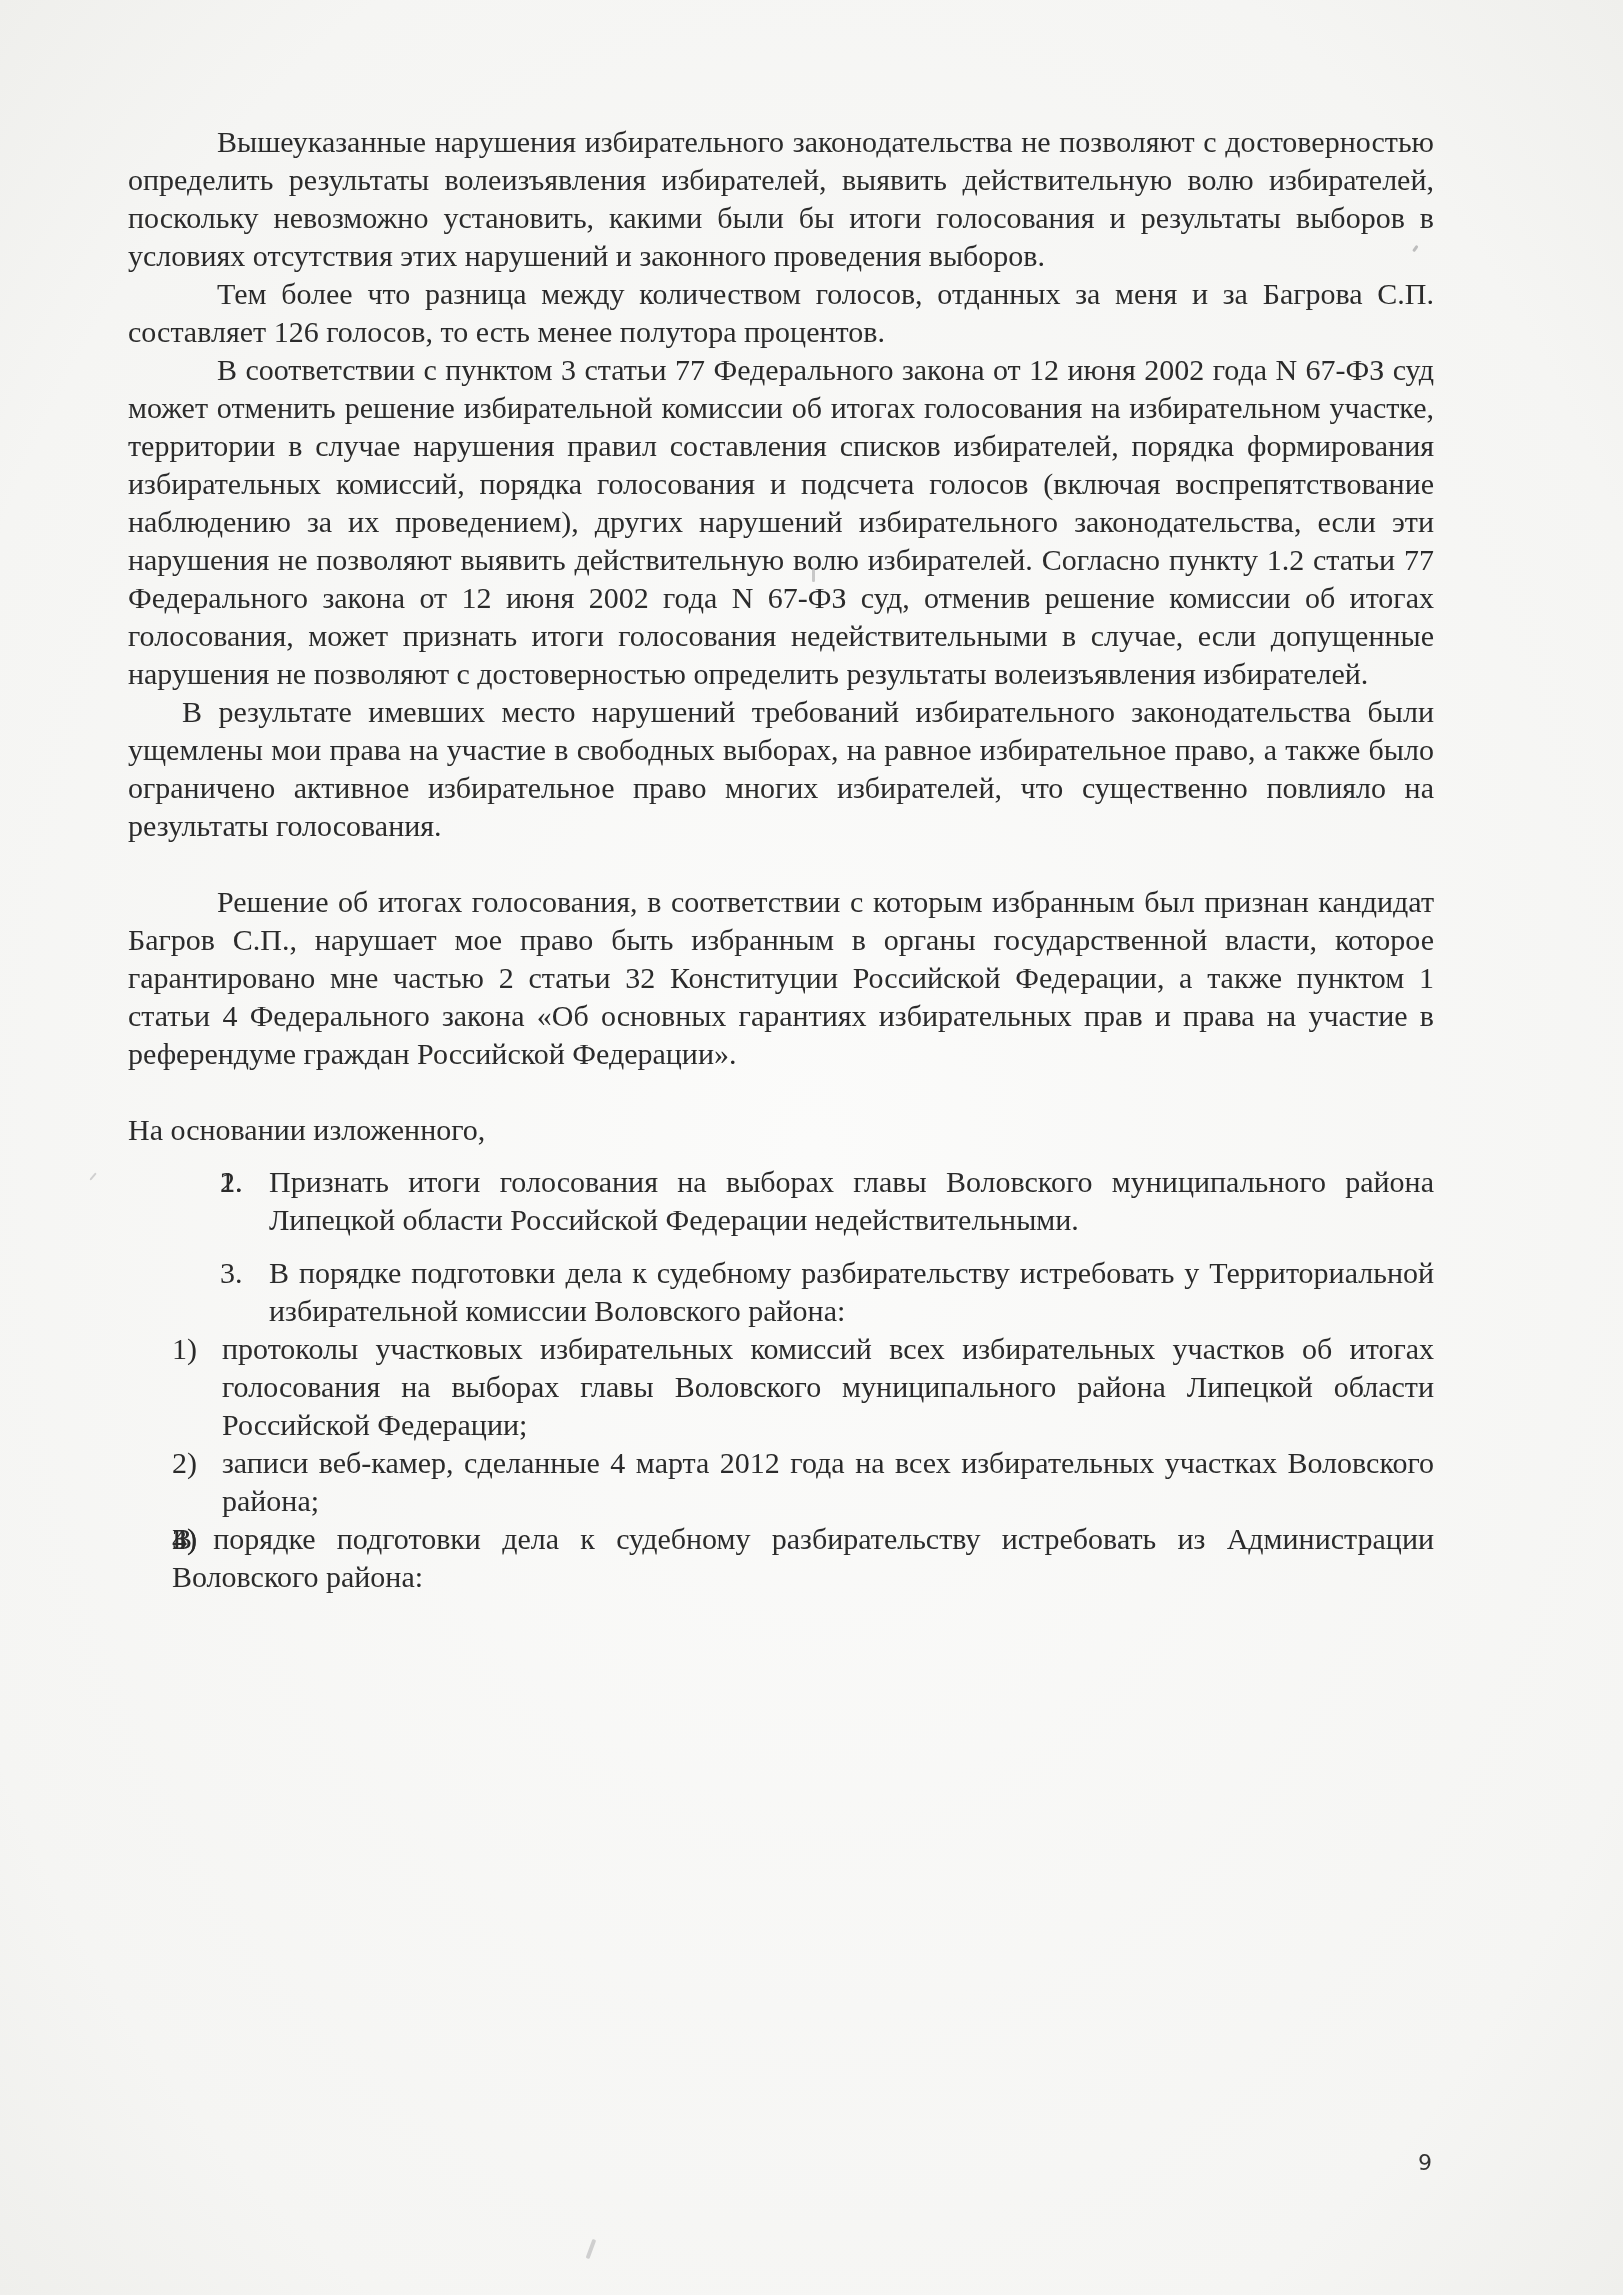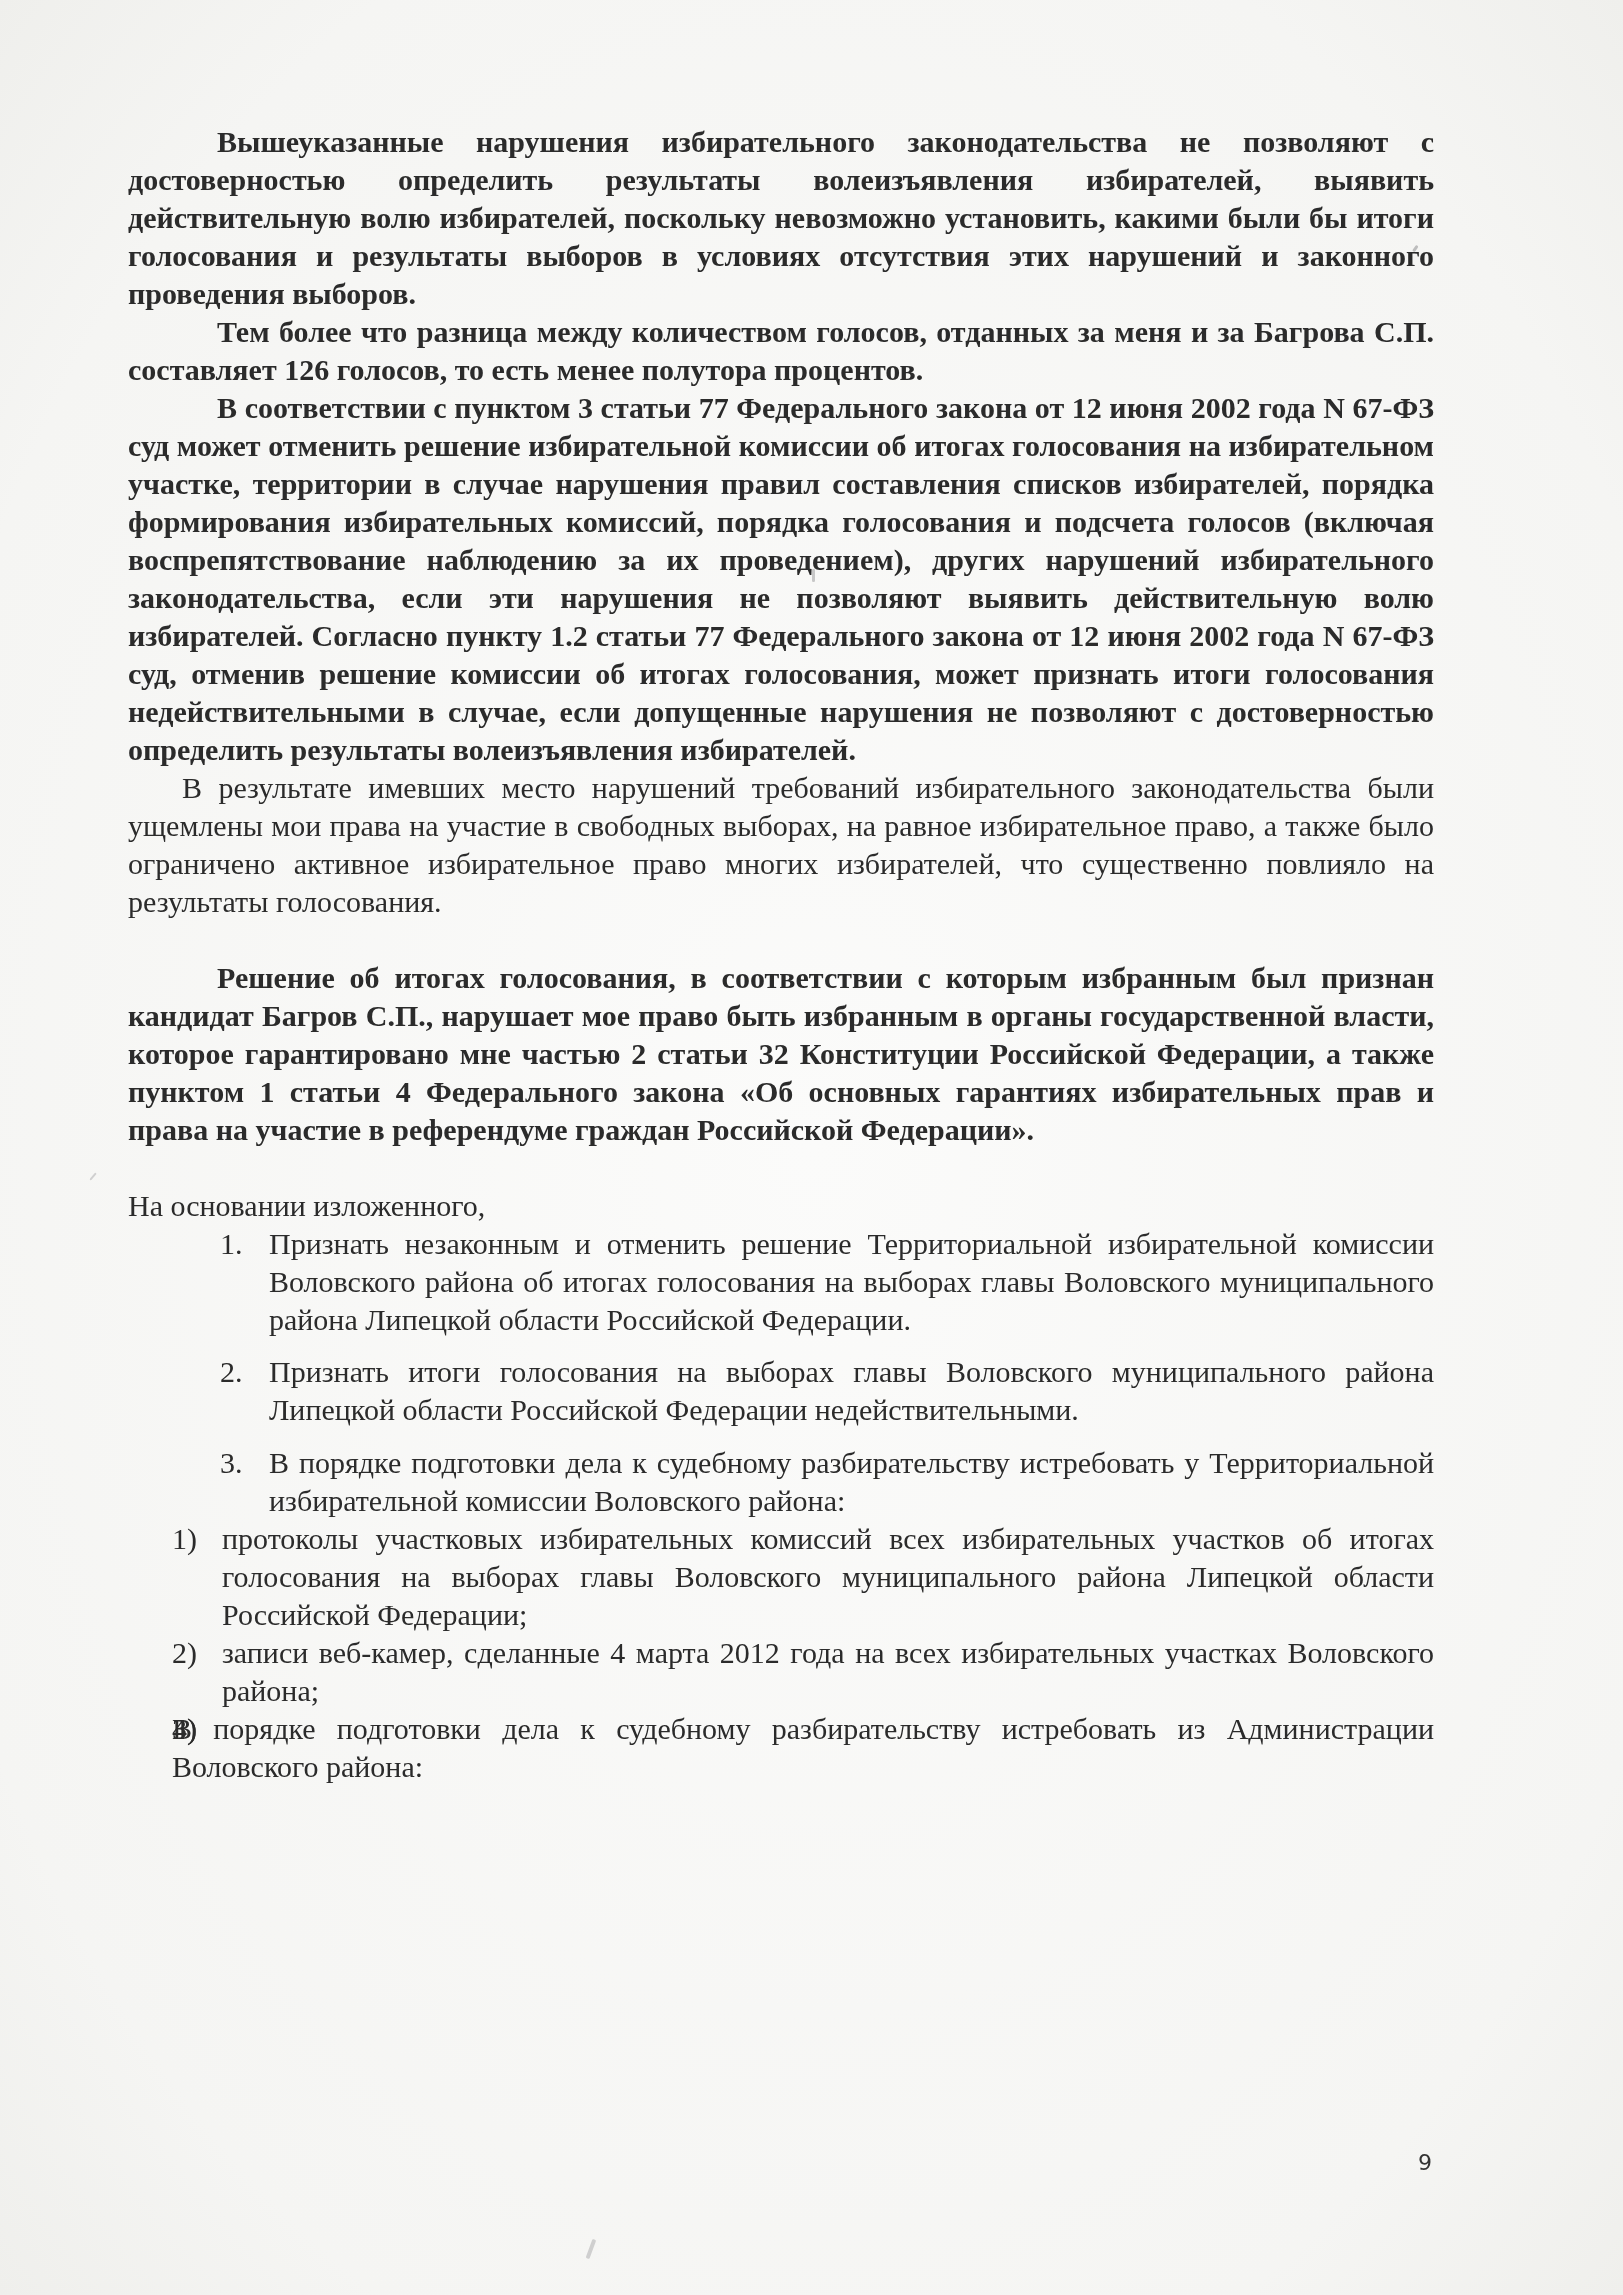--- a/index.html
+++ b/index.html
@@ -26,21 +26,21 @@
     left: 128px;
     top: 123px;
     width: 1306px;
     font-size: 30px;
     line-height: 38px;
   }
   p {
     margin: 0;
     text-align: justify;
   }
-  .indent { text-indent: 89px; font-weight: bold; }
+  .indent { text-indent: 89px; }
   .indent-small { text-indent: 54px; }
   .gap { height: 38px; }
   .request-heading {
     padding-left: 405px;
     margin: 0;
   }
   .olist {
     margin: 0;
     padding: 0;
     list-style: none;
@@ -106,21 +106,20 @@
 
     <p class="indent">Решение об итогах голосования, в соответствии с которым избранным был признан кандидат Багров С.П., нарушает мое право быть избранным в органы государственной власти, которое гарантировано мне частью 2 статьи 32 Конституции Российской Федерации, а также пунктом 1 статьи 4 Федерального закона «Об основных гарантиях избирательных прав и права на участие в референдуме граждан Российской Федерации».</p>
 
     <div class="gap"></div>
 
     <p>На основании изложенного,</p>
 
     <div class="olist">
       <div class="item">
         <span class="marker">1.</span>
-        <span>Признать незаконным и отменить решение Территориальной избирательной комиссии Воловского района об итогах голосования на выборах главы Воловского муниципального района Липецкой области Российской Федерации.</span>
       </div>
       <div class="item">
         <span class="marker">2.</span>
         <span>Признать итоги голосования на выборах главы Воловского муниципального района Липецкой области Российской Федерации недействительными.</span>
       </div>
       <div class="item">
         <span class="marker">3.</span>
         <span>В порядке подготовки дела к судебному разбирательству истребовать у Территориальной избирательной комиссии Воловского района:</span>
       </div>
     </div>

